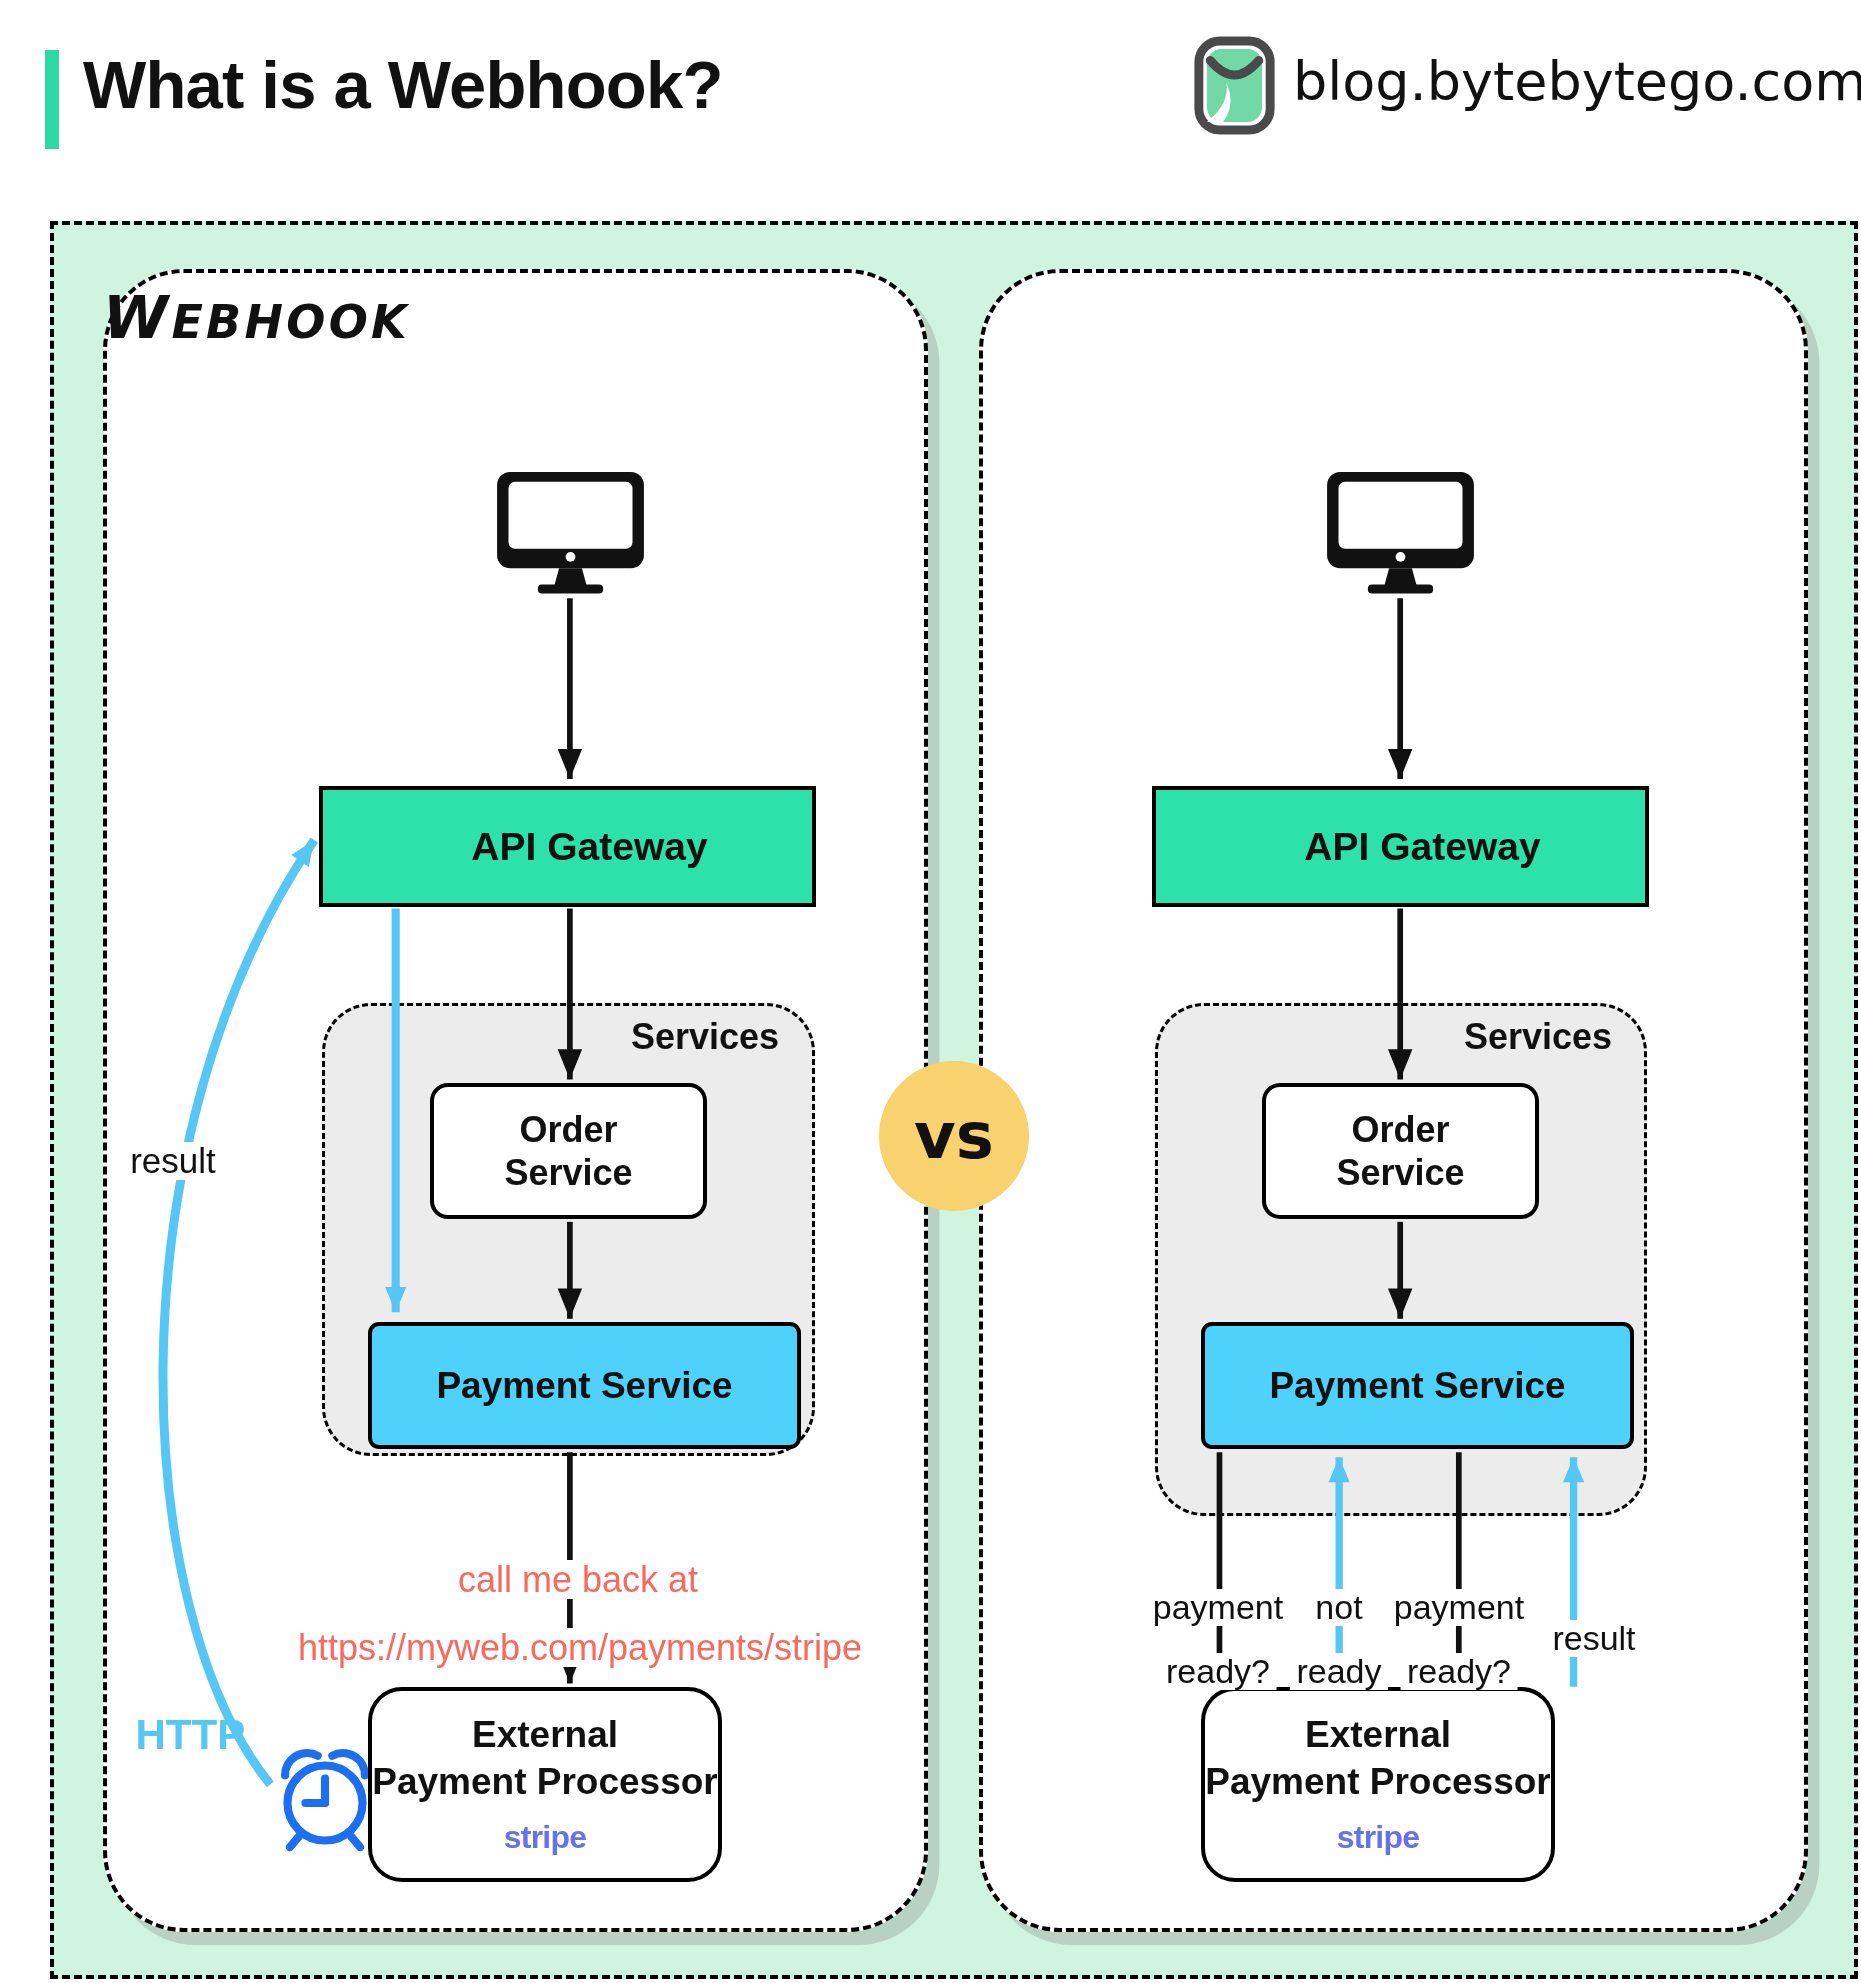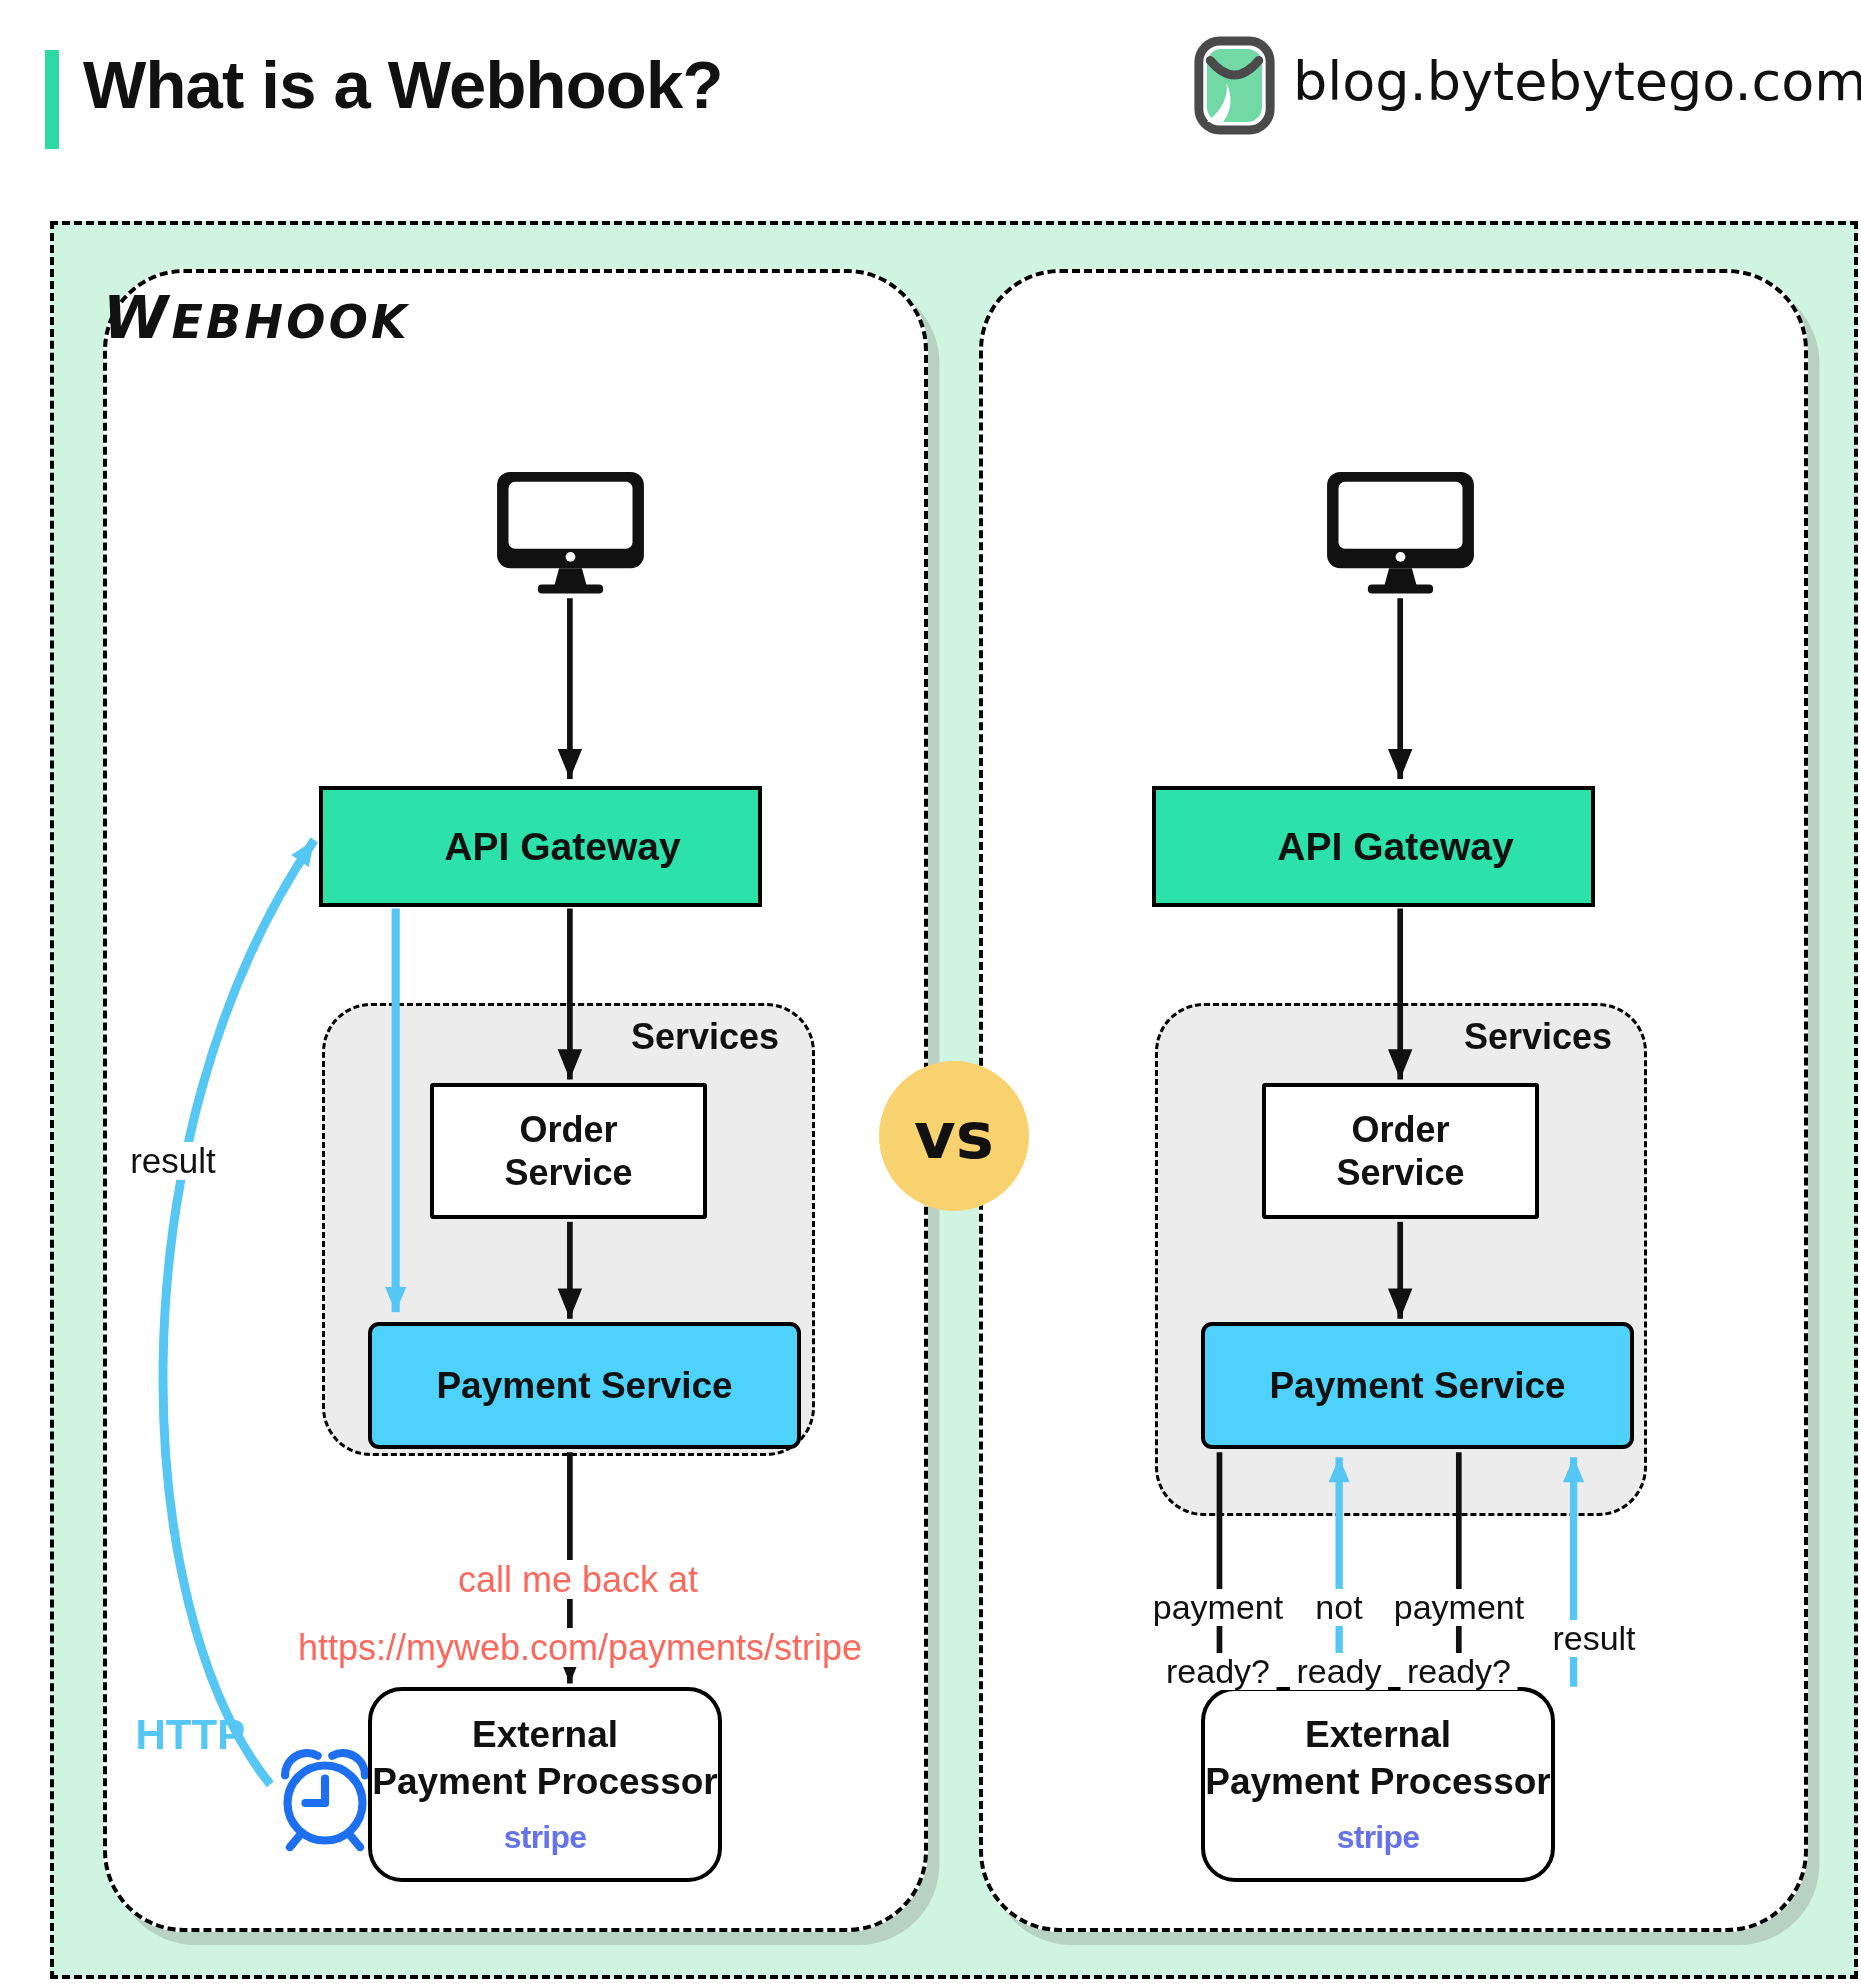--- a/index.html
+++ b/index.html
@@ -29,32 +29,32 @@
   .panel-title{top:283px;font-weight:900;font-style:italic;
                font-size:46px;letter-spacing:3.3px;text-transform:uppercase;z-index:3;
                font-family:"DejaVu Sans",sans-serif;}
   .panel-title::first-letter{font-size:59px;}
   .pt-left{left:103px;width:825px;}
   .pt-right{left:979px;width:829px;}
 
   
   .node{box-sizing:border-box;display:flex;flex-direction:column;align-items:center;
         justify-content:center;text-align:center;z-index:3;}
-  .gateway{width:443px;height:121px;background:var(--teal);border:4.1px solid #000;
+  .gateway{width:497px;height:121px;background:var(--teal);border:4.1px solid #000;
            font-size:39px;font-weight:700;padding-left:44px;}
   .gw-left{left:319px;top:786px;} .gw-right{left:1152px;top:786px;}
 
   .services{background:var(--services-gray);border:3.3px dashed #000;border-radius:49px;
             box-sizing:border-box;z-index:1;}
   .sv-left{left:322px;top:1003px;width:493px;height:453px;}
   .sv-right{left:1155px;top:1003px;width:492px;height:513px;}
   .services-label{font-size:36px;font-weight:700;z-index:3;}
   .svl-left{left:631px;top:1016px;} .svl-right{left:1464px;top:1016px;}
 
-  .order{width:277px;height:136px;background:#fff;border:4.1px solid #000;border-radius:3px;
+  .order{width:277px;height:136px;background:#fff;border:4.1px solid #000;border-radius:18px;
          font-size:36px;font-weight:700;line-height:1.2;}
   .or-left{left:430px;top:1083px;} .or-right{left:1262px;top:1083px;}
 
   .payment{width:433px;height:127px;background:var(--sky);border:4.1px solid #000;
            border-radius:11px;font-size:37px;font-weight:700;}
   .pay-left{left:368px;top:1322px;} .pay-right{left:1201px;top:1322px;}
 
   .external{width:354px;height:195px;background:#fff;border:4.1px solid #000;border-radius:34px;
             font-size:37px;font-weight:700;line-height:1.25;}
   .ex-left{left:368px;top:1687px;} .ex-right{left:1201px;top:1687px;}

